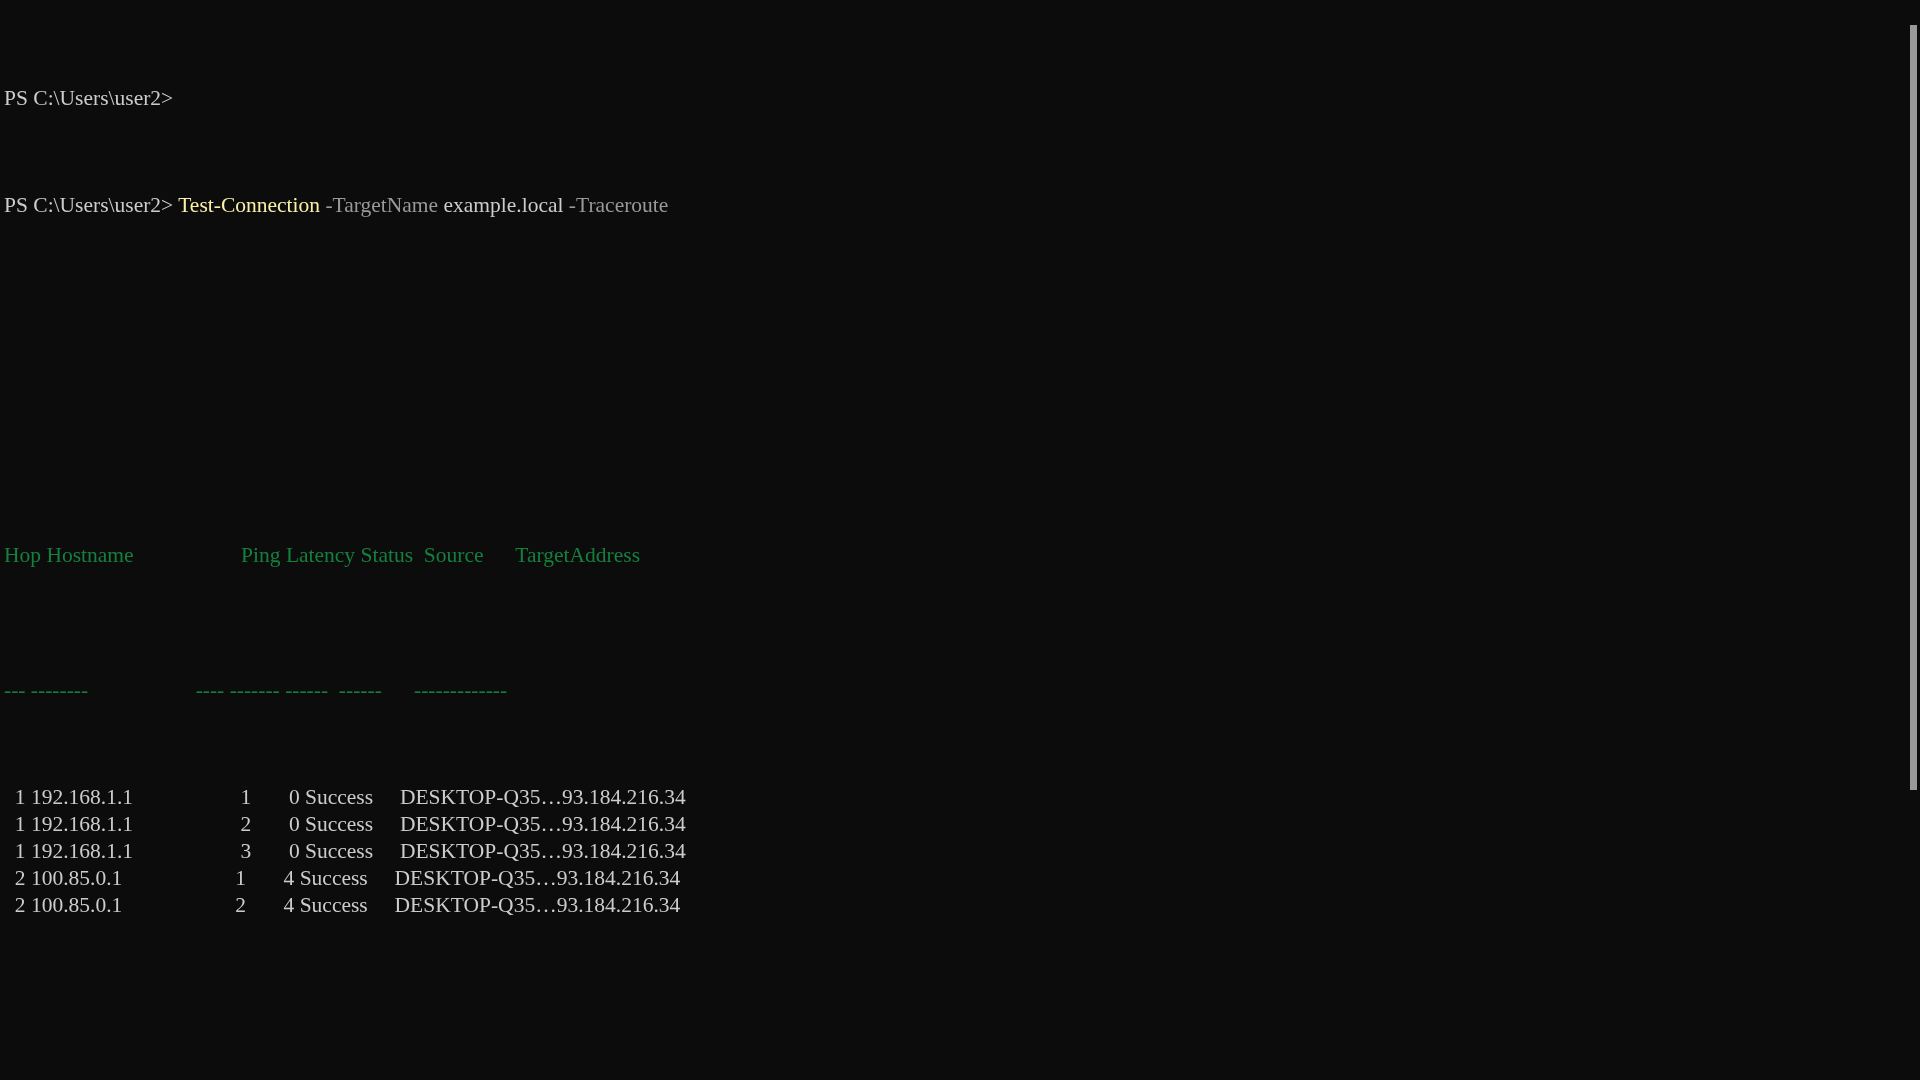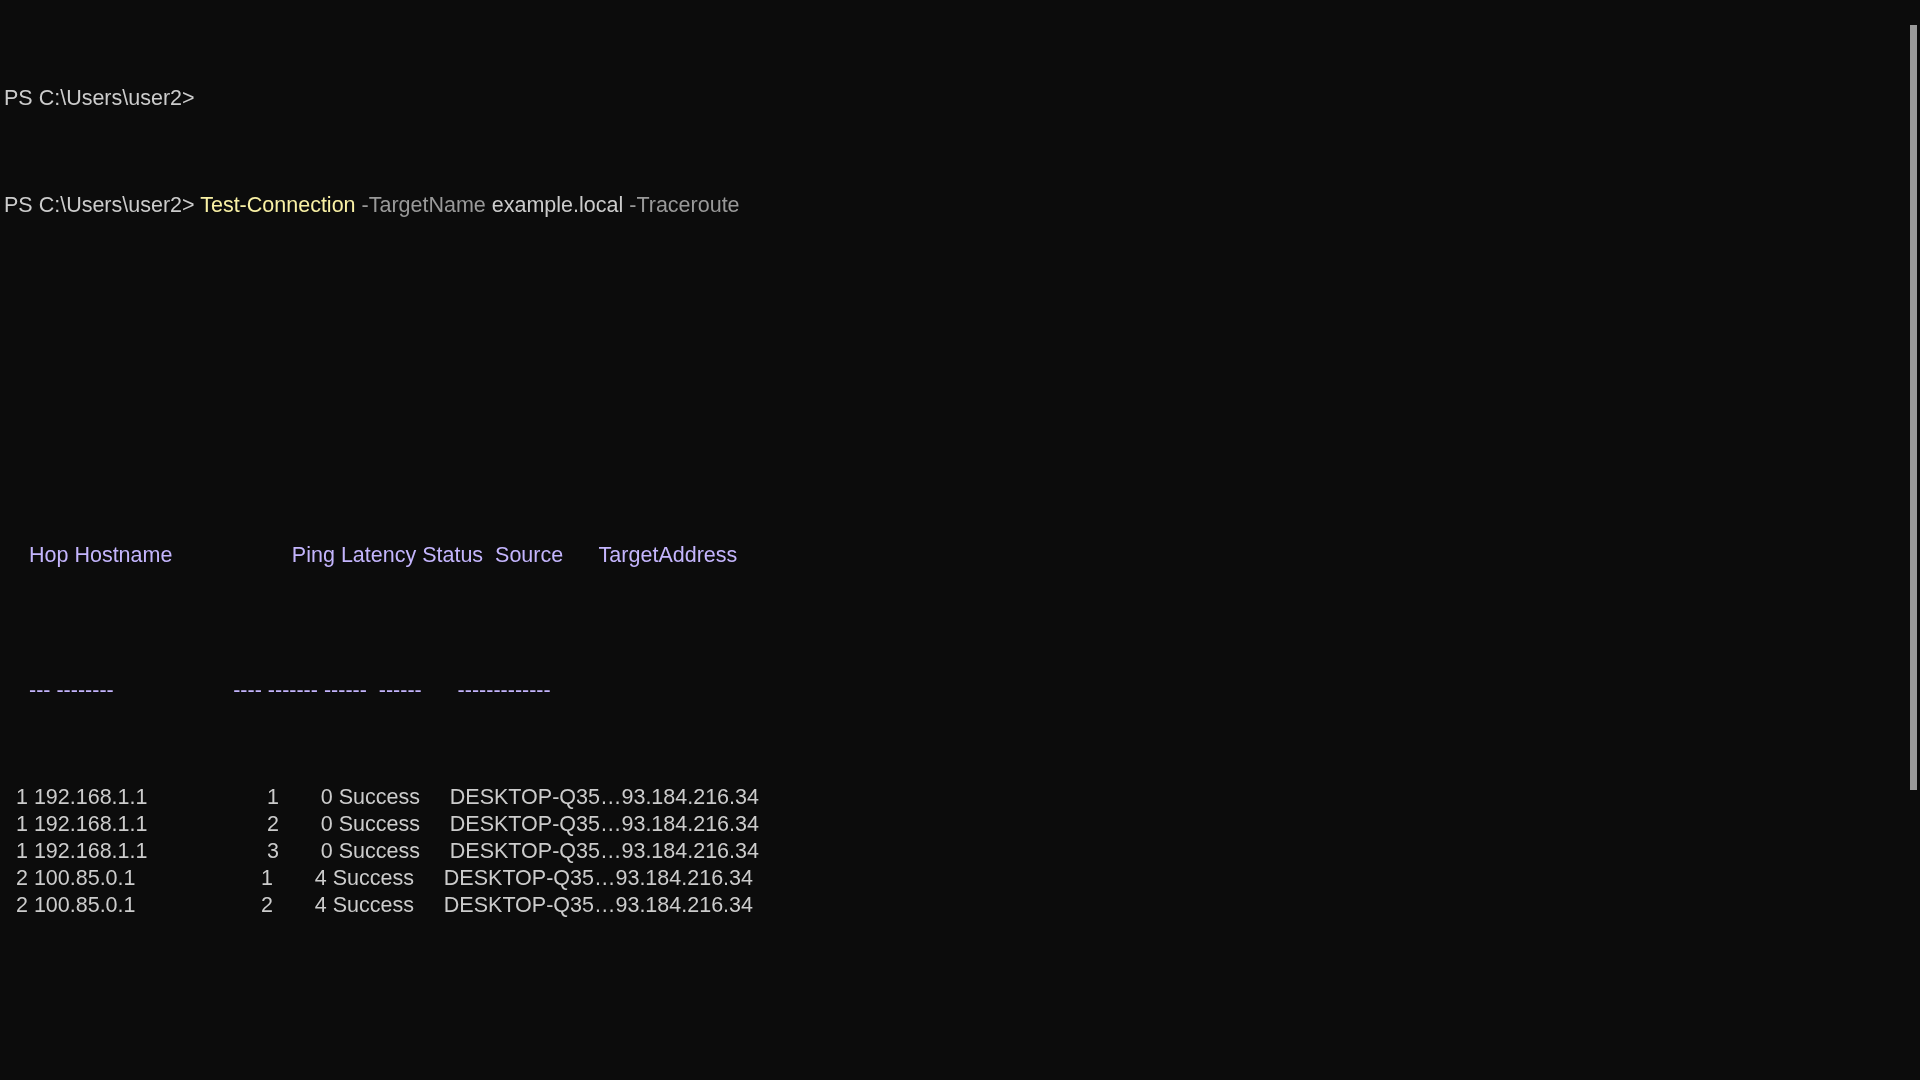--- a/index.html
+++ b/index.html
@@ -9,21 +9,21 @@
     width: 1920px;
     height: 1080px;
     overflow: hidden;
   }
 
   #terminal {
     position: relative;
     width: 1920px;
     height: 1080px;
     background: #0c0c0c;
-    font-family: Liberation Sans, sans-serif;
+    font-family: Liberation Serif, serif;
     font-size: 21.5px;
     line-height: 26.9px;
     letter-spacing: 0px;
     color: #cccccc;
     padding: 4px 16px 0 0;
     box-sizing: border-box;
     overflow: hidden;
   }
 
   .screen {
@@ -34,21 +34,21 @@
   .line {
     white-space: pre;
     height: 26.9px;
     line-height: 26.9px;
   }
 
   .blank { height: 26.9px; }
 
   
   .c-default { color: #cccccc; }
-  .c-green   { color: #c4b5fd; margin-left: 25px; }
+  .c-green   { color: #15803d; }
   .c-yellow  { color: #f9f1a5; }
   .c-gray    { color: #999999; }
 
   
   #scrollbar-track {
     position: absolute;
     top: 0;
     right: 0;
     width: 13px;
     height: 1080px;

